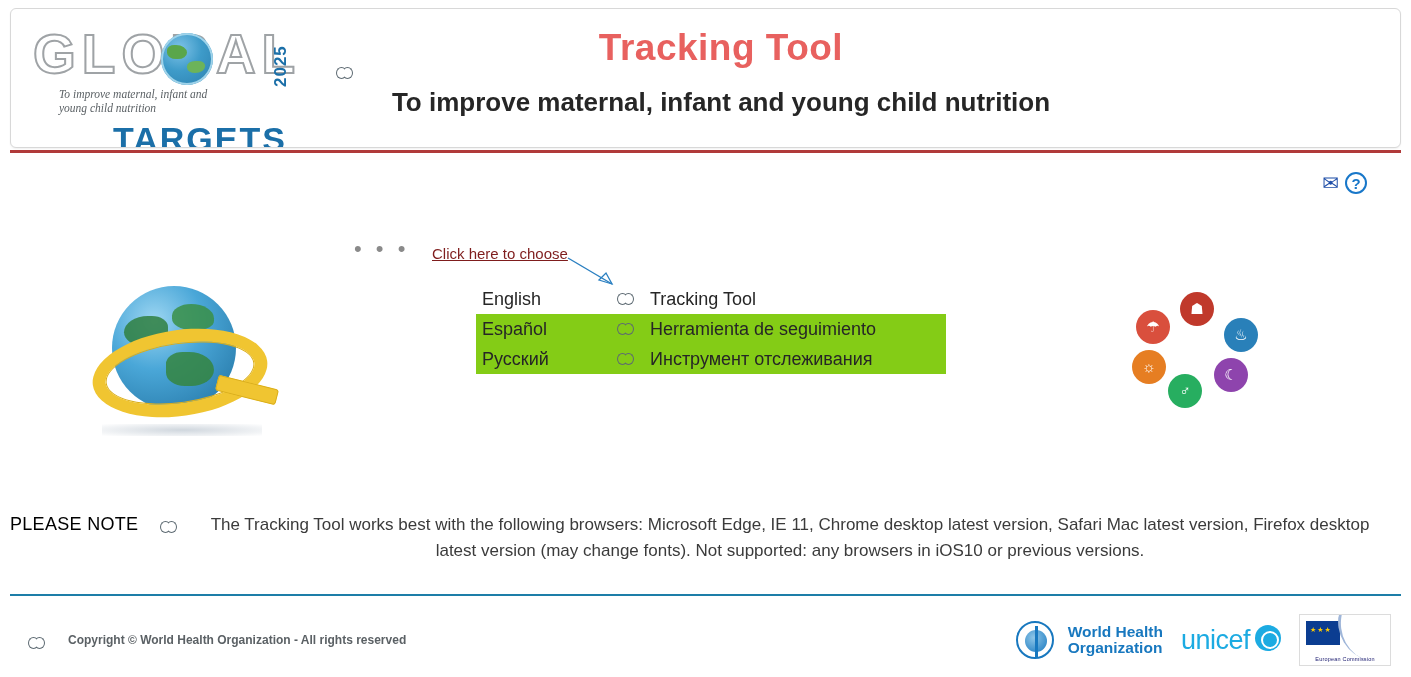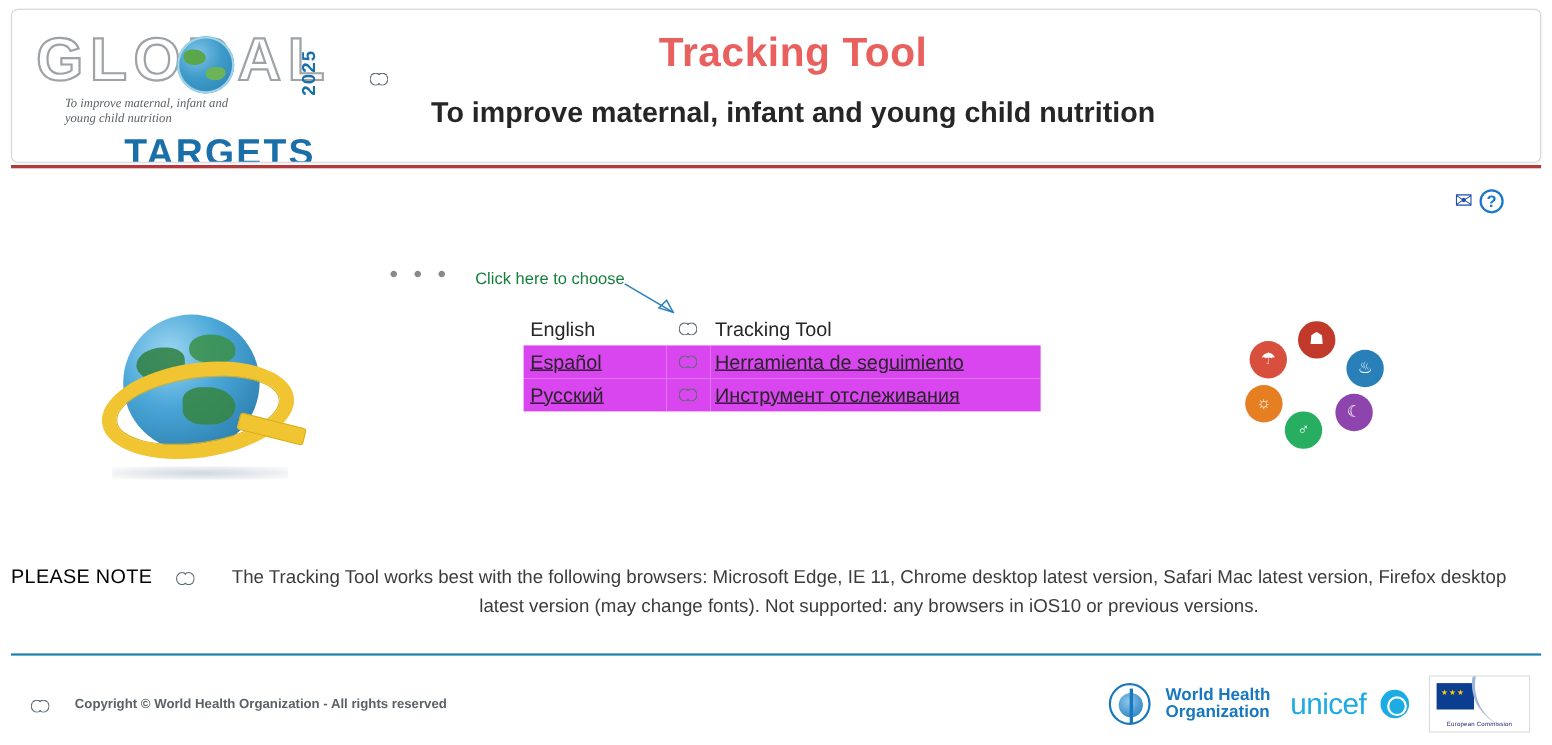--- a/index.html
+++ b/index.html
@@ -97,21 +97,21 @@
     cursor: pointer;
   }
 
   
   .dots {
     position: absolute; left: 354px; top: 238px;
     font-size: 22px; letter-spacing: 4px; color: #8a8a8a; line-height: 1;
   }
   .click-here {
     position: absolute; left: 432px; top: 245px;
-    font-size: 15px; color: #15803d;
+    font-size: 15px; color: #7f1d1d; text-decoration: underline;
   }
   .arrow-svg { position: absolute; left: 566px; top: 256px; }
 
   .globe-img {
     position: absolute; left: 88px; top: 278px; width: 200px; height: 165px;
   }
   .globe-ball {
     position: absolute; left: 24px; top: 8px; width: 124px; height: 124px;
     border-radius: 50%;
     background: radial-gradient(circle at 34% 28%, #9dd6f2 0%, #4aa7d8 40%, #1f6f9e 100%);
@@ -136,21 +136,21 @@
     position:absolute; left: 14px; top: 146px; width: 160px; height: 12px;
     background: radial-gradient(ellipse at center, rgba(120,140,160,.35), rgba(255,255,255,0));
   }
 
   
   .lang-table {
     position: absolute; left: 476px; top: 284px; width: 470px;
     border-collapse: collapse;
   }
   .lang-table tr { height: 30px; }
-  .lang-table tr.alt { background: #d946ef; text-decoration: underline; }
+  .lang-table tr.alt { background: #84cc16; }
   .lang-table td { font-size: 18px; color: #262626; padding: 0; vertical-align: middle; }
   .lang-table td.lang { width: 130px; padding-left: 6px; }
   .lang-table td.ic { width: 40px; text-align: center; }
   .lang-table td.tool { padding-left: 4px; }
   .lang-table tr { cursor: pointer; }
 
   
   .link-ico {
     display: inline-block; position: relative; width: 18px; height: 13px;
     vertical-align: middle;
@@ -209,21 +209,21 @@
   }
   .who-emblem:before {
     content:""; position:absolute; left:7px; top:7px; width:22px; height:22px;
     border-radius:50%; background: radial-gradient(circle at 40% 35%, #8ec6e8, #1878bf);
   }
   .who-emblem:after {
     content:""; position:absolute; left:17px; top:3px; width:3px; height:32px;
     background:#1878bf;
   }
   .who-text { font-size: 15.5px; font-weight: bold; color:#1878bf; line-height:1.05; }
-  .unicef { display:flex; align-items:center; gap:13px; }
+  .unicef { display:flex; gap:5px; }
   .unicef-word { font-size: 27px; color:#1cabe2; letter-spacing:-0.5px; font-family:"Liberation Sans", sans-serif; }
   .unicef-mark {
     width: 26px; height:26px; border-radius:50%; background:#1cabe2; position:relative;
   }
   .unicef-mark:after {
     content:""; position:absolute; left:6px; top:6px; width:14px; height:14px;
     border-radius:50%; border:2px solid #fff;
   }
   .eu {
     width: 92px; height: 52px; border:1px solid #dcdcdc; background:#fff;

